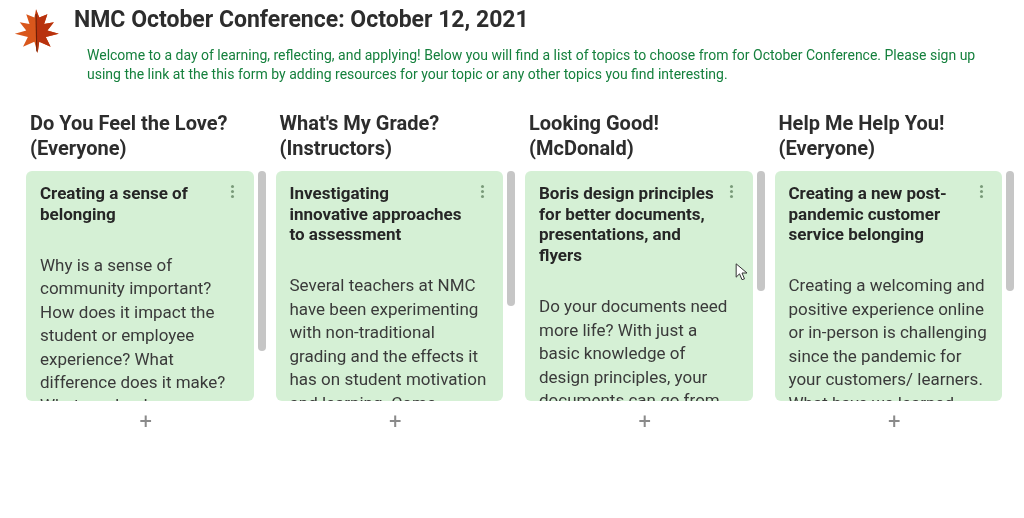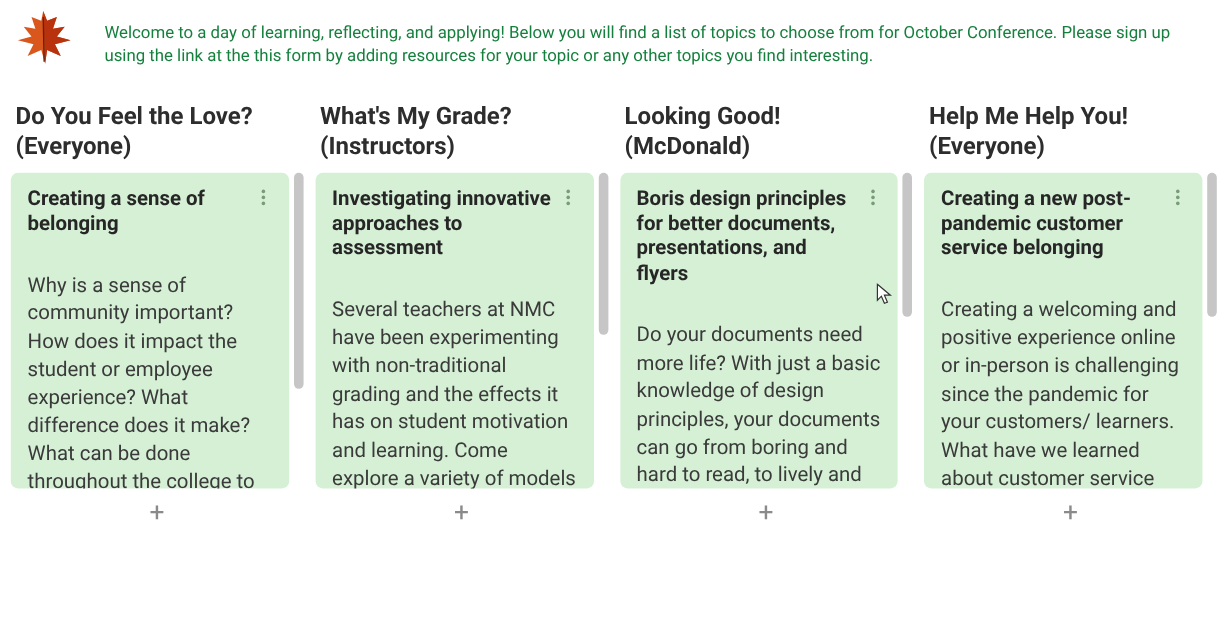--- a/index.html
+++ b/index.html
@@ -26,41 +26,41 @@
     margin: 0 0 3px 0;
   }
   .page-sub {
     font-size: 14px;
     line-height: 1.35;
     color: #15803d;
     margin: 13px;
   }
   .board {
     display: flex;
-    padding: 6px 6px 0 5px;
+    padding: 6px 6px 0 22px;
     gap: 2px;
   }
   .col {
     flex: 1 1 0;
     min-width: 0;
     padding: 0 4px;
     display: flex;
     flex-direction: column;
   }
   .col-head {
     font-size: 20px;
     font-weight: 700;
     color: #2d2d2d;
     line-height: 1.25;
     padding: 6px 4px 10px 4px;
     min-height: 66px;
   }
   .card-area {
     position: relative;
-    height: 263px;           
+    height: 230px;           
     display: flex;
     gap: 4px;
   }
   .card {
     background: #d5f0d5;
     border-radius: 6px;
     padding: 12px 14px 12px 14px;
     flex: 1 1 auto;
     overflow: hidden;
   }
@@ -136,20 +136,21 @@
 
 <div class="header">
   <div class="leaf-wrap">
     <svg width="52" height="52" viewBox="0 0 64 64">
       <path d="M32 4 L36 14 L46 10 L42 22 L54 20 L46 30 L60 34 L44 38 L50 50 L36 44 L34 58 L30 44 L16 50 L22 38 L6 34 L20 30 L12 20 L24 22 L20 10 L30 14 Z" fill="#d9571c"></path>
       <path d="M32 4 L36 14 L46 10 L42 22 L54 20 L46 30 L60 34 L44 38 L50 50 L36 44 L34 58" fill="#b8320e"></path>
       <path d="M32 10 L33 56" stroke="#6b1e08" stroke-width="1.4"></path>
     </svg>
   </div>
   <div class="head-text">
+    <h1 class="page-title">NMC October Conference: October 12, 2021</h1>
     <p class="page-sub">Welcome to a day of learning, reflecting, and applying! Below you will find a list of topics to choose from for October Conference. Please sign up using the link at the this form by adding resources for your topic or any other topics you find interesting.</p>
   </div>
 </div>
 
 <div class="board">
 
   <div class="col">
     <div class="col-head">Do You Feel the Love? (Everyone)</div>
     <div class="card-area">
       <div class="card">

